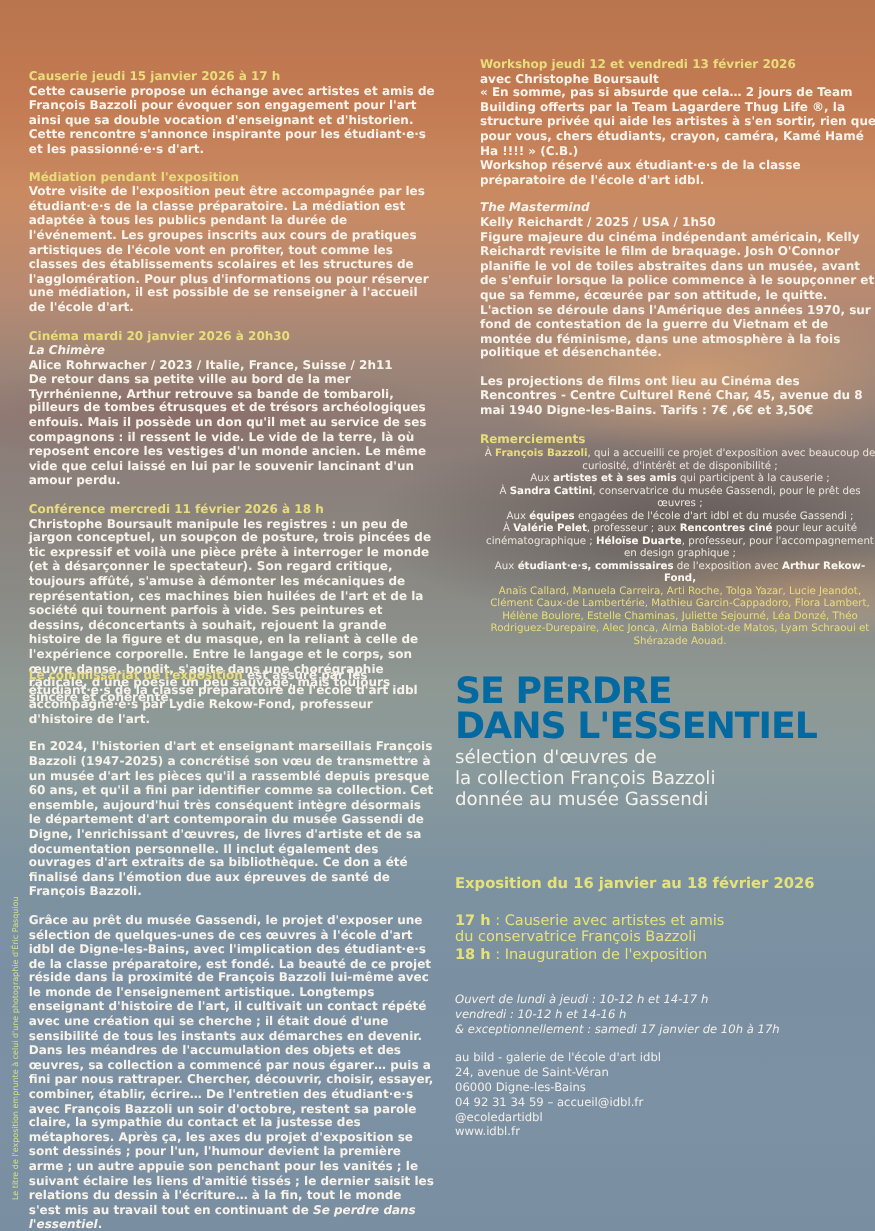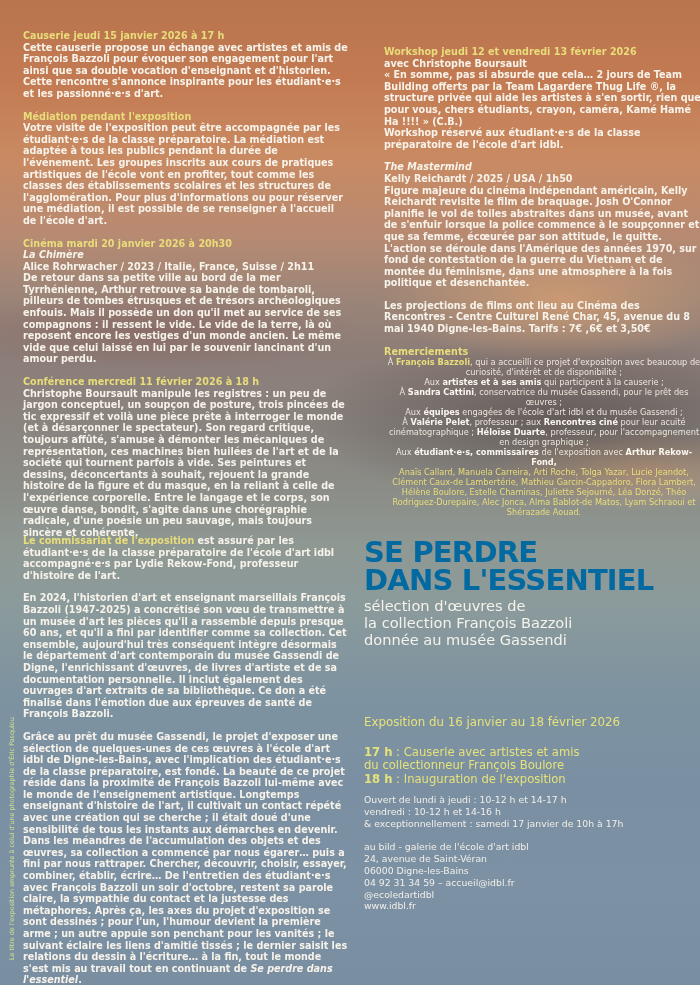--- a/index.html
+++ b/index.html
@@ -12,42 +12,42 @@
       radial-gradient(ellipse 300px 60px at 150px 330px, rgba(130,90,90,0.5), rgba(0,0,0,0) 70%),
       radial-gradient(ellipse 380px 120px at 560px 420px, rgba(70,60,60,0.55), rgba(0,0,0,0) 70%),
       radial-gradient(ellipse 220px 60px at 640px 470px, rgba(230,170,120,0.5), rgba(0,0,0,0) 70%),
       linear-gradient(180deg,
         #b8754e 0%, #c37a52 8%, #c98a62 16%, #b78a72 24%, #9c8578 30%,
         #8c7d78 36%, #8a8580 44%, #8b8d88 50%, #8f9994 56%, #8a9a9c 62%,
         #7e93a0 70%, #7a8fa2 80%, #7d91a4 90%, #7a8ea2 100%);
   }
   .page { position:absolute; inset:0; }
   .col { position:absolute; font-size:9.6px; line-height:11.6px; }
-  .col-left-top { left:23px; top:30px; width:325px; }
+  .col-left-top { left:23px; top:56px; width:325px; }
   .col-right-top { left:384px; top:46px; width:320px; }
   .col-left-bottom { left:23px; top:535px; width:325px; }
   .col-right-bottom { left:364px; top:538px; width:330px; }
   .block { margin-bottom:11px; }
   .head { color:#e8dd7a; font-weight:bold; }
   .body-text { color:#f7f3ea; font-weight:bold; }
   .it { font-style:italic; }
   .thanks { font-size:8.2px; line-height:10px; color:#ece7dc;text-align:center; }
   .thanks b { font-weight:bold; color:#fbf7ef; }
   .thanks .hl { color:#e8dd7a; }
   .title {
     font-family:"DejaVu Sans", sans-serif; font-weight:bold;
     font-size:29px; line-height:28px; letter-spacing:-0.8px; color:#0369a1;
     margin:0;
   }
   .subtitle { font-size:14.6px; line-height:17px; color:#f4f2ea; margin-top:3px; }
-  .expo-dates { color:#e6e27a; font-weight:normal; font-size:11.8px; margin-top:69px; }
+  .expo-dates { color:#e6e27a; font-weight:bold; font-size:11.8px; margin-top:53px; }
   .opening { color:#e6e27a; font-size:11.6px; line-height:13.5px; margin-top:17px; }
   .opening b { font-weight:bold; }
   .hours, .address { font-size:9.3px; line-height:11.8px; color:#f1efe9; }
-  .hours { margin-top:8px; }
+  .hours { margin-top:24px;font-style:italic; }
   .address { margin-top:12px; }
   .vertical-note {
     position:absolute; left:8px; top:960px;
     transform-origin:left top; transform:rotate(-90deg);
     font-size:6.4px; color:#cfe08c; white-space:nowrap; width:390px;
   }
   .line { display:block; }
 </style>
 </head>
 <body>
@@ -120,21 +120,21 @@
       <span class="line">DANS L'ESSENTIEL</span>
     </h1>
     <div class="subtitle">
       <span class="line">sélection d'œuvres de</span>
       <span class="line">la collection François Bazzoli</span>
       <span class="line">donnée au musée Gassendi</span>
     </div>
     <div class="expo-dates">Exposition du 16 janvier au 18 février 2026</div>
     <div class="opening">
       <span class="line"><b>17 h</b><span> : Causerie avec artistes et amis</span></span>
-      <span class="line">du collectionneur François Boulore</span>
+      <span class="line">du conservatrice François Bazzoli</span>
       <span class="line"><b>18 h</b><span> : Inauguration de l'exposition</span></span>
     </div>
     <div class="hours">
       <span class="line">Ouvert de lundi à jeudi : 10-12 h et 14-17 h</span>
       <span class="line">vendredi : 10-12 h et 14-16 h</span>
       <span class="line">&amp; exceptionnellement : samedi 17 janvier de 10h à 17h</span>
     </div>
     <div class="address">
       <span class="line">au bild - galerie de l'école d'art idbl</span>
       <span class="line">24, avenue de Saint-Véran</span>

